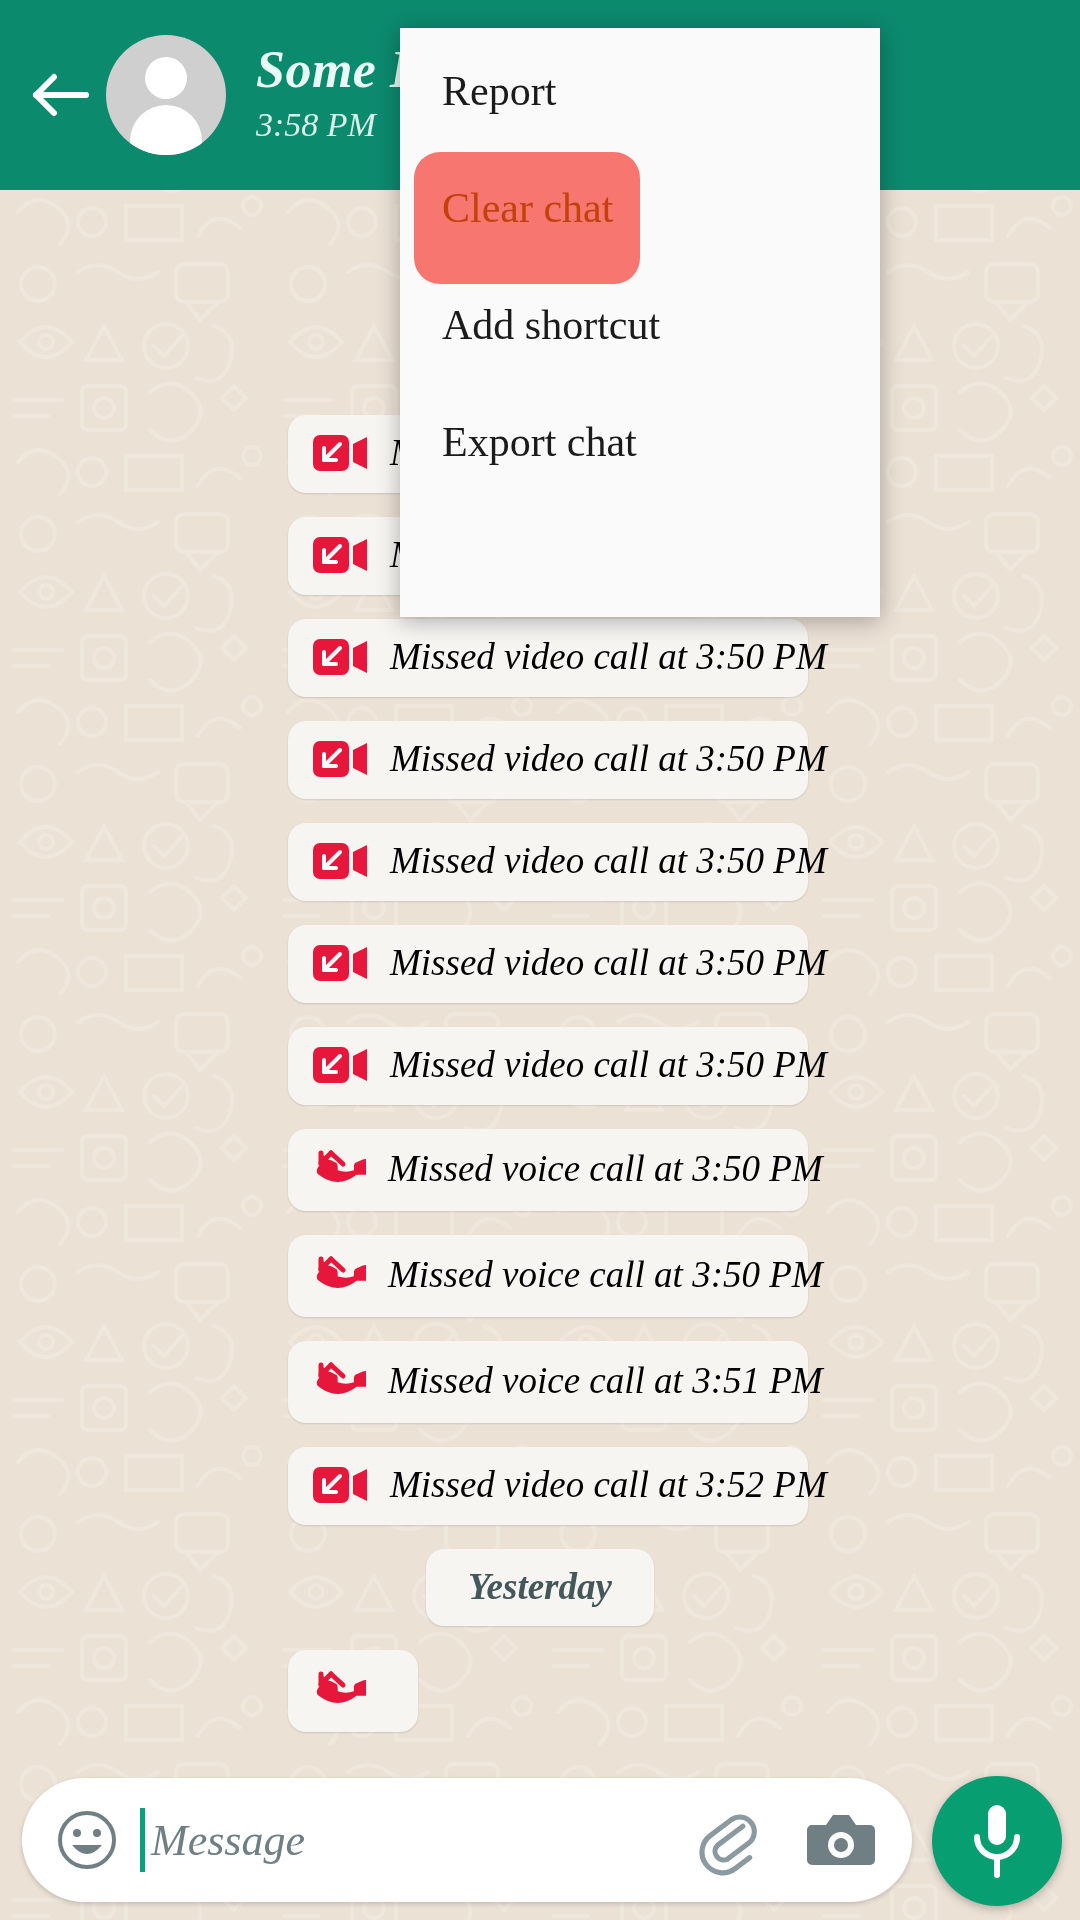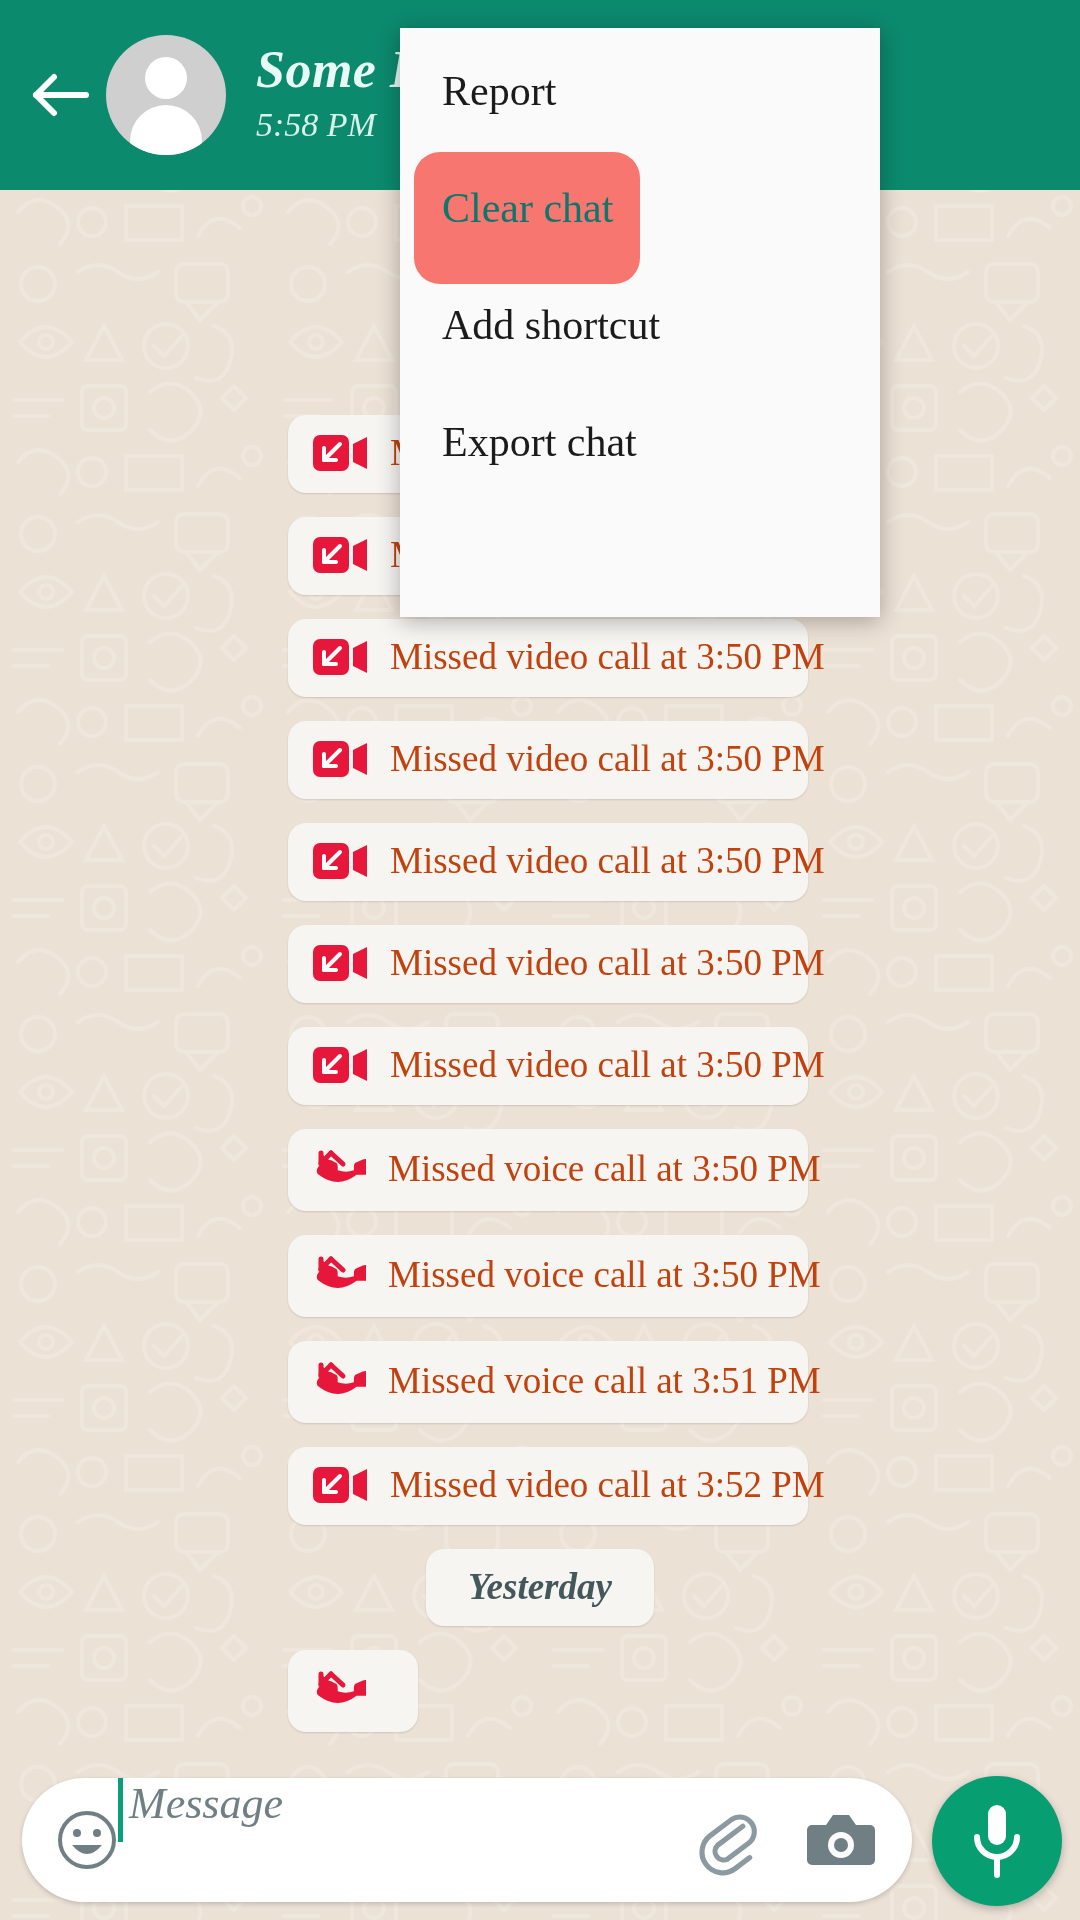--- a/index.html
+++ b/index.html
@@ -85,21 +85,21 @@
   .menu-item {
     height: 117px;
     display: flex; align-items: center;
     padding-left: 42px;
     font-size: 42px; 
     color: #1b1b1b;
     white-space: nowrap;
   }
   .menu-item.highlighted {
     position: relative;
-    color: #0f766e;
+    color: #c2410c;
   }
   .menu-item.highlighted::before {
     content: "";
     position: absolute;
     left: 14px; top: 3px;
     width: 226px; height: 132px;
     background: #f7766f;
     border-radius: 26px;
     z-index: -1;
   }
@@ -131,22 +131,22 @@
     display: flex; align-items: center;
     max-width: 520px;
   }
   .bubble .call-icon {
     flex: 0 0 auto;
     margin-right: 22px;
     display: flex; align-items: center;
   }
   .bubble .call-icon svg { display: block; }
   .bubble .msg-text {
-    font-size: 37px; 
-    color: #c2410c;
+    font-size: 37px; font-style: italic;
+    color: #000000;
     white-space: nowrap;
     line-height: 1.15;
   }
 
   
   .divider-row {
     display: flex; justify-content: center;
     margin-bottom: 24px;
     padding-left: 0;
   }
@@ -175,21 +175,22 @@
     background: #ffffff;
     border-radius: 62px;
     box-shadow: 0 2px 5px rgba(0,0,0,.18);
     display: flex; align-items: center;
     padding: 0 34px 0 34px;
   }
   #emoji-icon { flex: 0 0 auto; width: 62px; height: 62px; }
   #emoji-icon svg { display: block; }
   #msg-input-wrap {
     flex: 1 1 auto;
-    display: flex; align-items: flex-start;
+    display: flex; align-items: center;
+    margin-left: 22px;
     position: relative;
     height: 100%;
   }
   #text-cursor {
     width: 5px; height: 64px;
     background: #08a07a;
     flex: 0 0 5px;
   }
   #msg-placeholder {
     font-size: 44px; font-style: italic;
@@ -254,21 +255,21 @@
         <polyline points="30,18 12,36 30,54"></polyline>
       </g>
     </svg>
   </div>
   <div id="avatar">
     <div class="av-head"></div>
     <div class="av-body"></div>
   </div>
   <div id="header-text">
     <div id="contact-name">Some Body</div>
-    <div id="contact-status">5:58 PM</div>
+    <div id="contact-status">3:58 PM</div>
   </div>
 </div>
 
 <div id="chat-scroll">
   <div id="chat-inner">
       <div class="msg-row">
         <div class="bubble">
           <span class="call-icon">
             <svg width="56" height="44" viewBox="0 0 56 44" xmlns="http://www.w3.org/2000/svg">
               <rect x="1" y="4" width="36" height="36" rx="7" fill="#e6173a"></rect>

